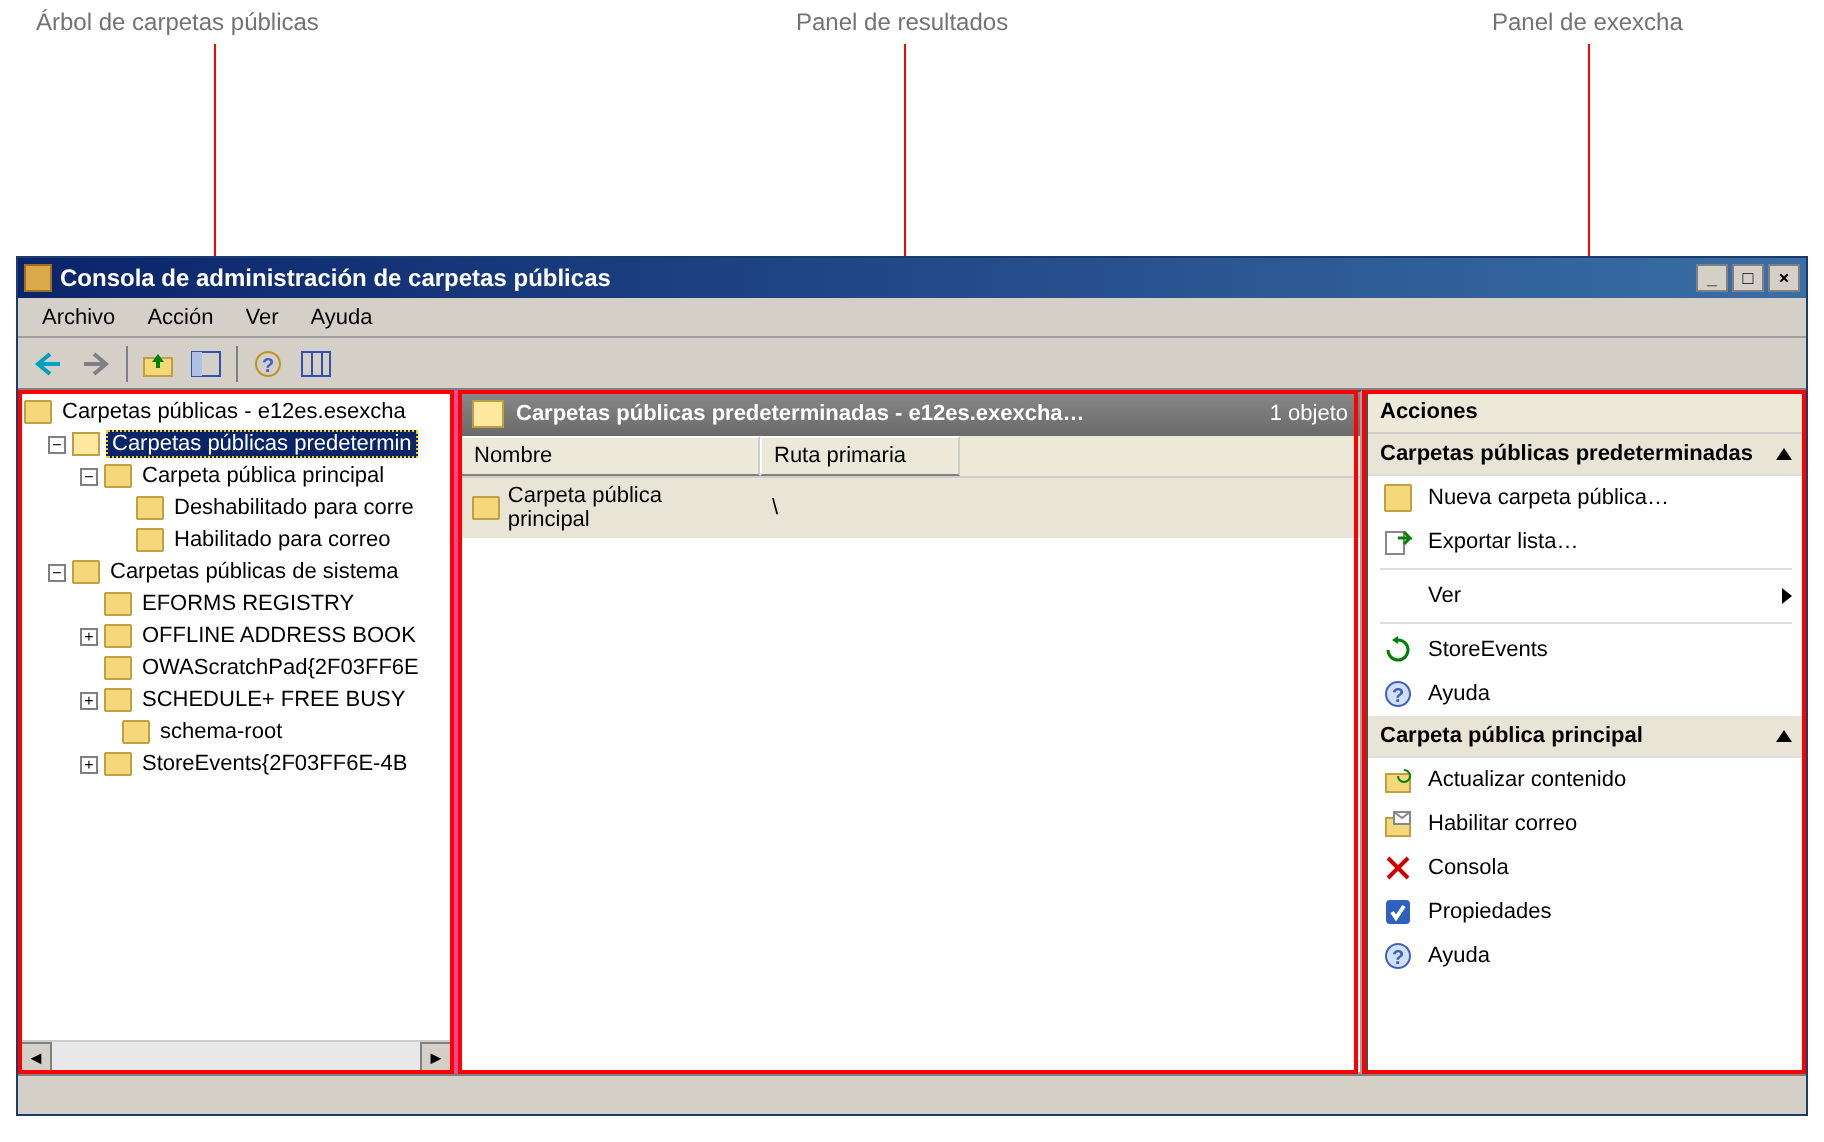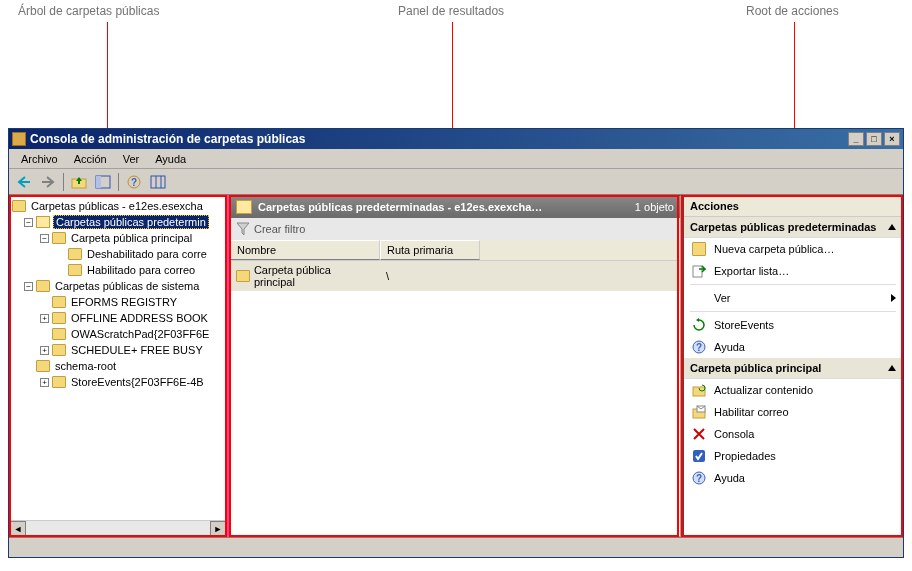--- a/index.html
+++ b/index.html
@@ -247,21 +247,21 @@
 </head>
 <body>
 
 <div class="callouts">
   <div class="callout-label" style="left:18px">Árbol de carpetas públicas</div>
   <div class="callout-line" style="left:107px; height:108px"></div>
 
   <div class="callout-label" style="left:398px">Panel de resultados</div>
   <div class="callout-line" style="left:452px; height:108px"></div>
 
-  <div class="callout-label" style="left:746px">Root de acciones</div>
+  <div class="callout-label" style="left:746px">Panel de exexcha</div>
   <div class="callout-line" style="left:794px; height:108px"></div>
 </div>
 
 <div class="window">
 
   <div class="titlebar">
     <div class="titlebar-left">
       <div class="titlebar-icon"></div>
       <span>Consola de administración de carpetas públicas</span>
     </div>
@@ -361,21 +361,21 @@
         </div>
         <div class="tree-node" style="padding-left:40px">
           <span class="icon folder-icon"></span>
           <span class="label">OWAScratchPad{2F03FF6E</span>
         </div>
         <div class="tree-node" style="padding-left:28px">
           <span class="expander">+</span>
           <span class="icon folder-icon"></span>
           <span class="label">SCHEDULE+ FREE BUSY</span>
         </div>
-        <div class="tree-node" style="padding-left:24px">
+        <div class="tree-node" style="padding-left:49px">
           <span class="icon folder-icon"></span>
           <span class="label">schema-root</span>
         </div>
         <div class="tree-node" style="padding-left:28px">
           <span class="expander">+</span>
           <span class="icon folder-icon"></span>
           <span class="label">StoreEvents{2F03FF6E-4B</span>
         </div>
       </div>
       <div class="hscroll" style="position:absolute;bottom:0;left:0;right:0">
@@ -384,26 +384,20 @@
         <div class="sbtn">►</div>
       </div>
     </div>
 
     <div class="results-panel">
       <div class="results-header">
         <span class="icon folder-icon-open" style="width:16px;height:14px"></span>
         <span class="rh-title">Carpetas públicas predeterminadas - e12es.exexcha…</span>
         <span class="rh-count">1 objeto</span>
       </div>
-      <div class="filter-row">
-        <svg width="14" height="14" viewBox="0 0 14 14">
-            <path d="M1 1 H13 L8 7 V13 L6 11 V7 Z" fill="#d0d0d0" stroke="#888"></path>
-          </svg>
-        <span>Crear filtro</span>
-      </div>
       <div class="col-headers">
         <div class="col-header" style="width:150px">Nombre</div>
         <div class="col-header" style="flex:0 0 100px">Ruta primaria</div>
       </div>
       <div class="result-row selected">
         <div class="result-cell" style="width:150px">
           <span class="icon folder-icon" style="width:14px;height:12px"></span>
           <span>Carpeta pública principal</span>
         </div>
         <div class="result-cell" style="flex:0 0 100px">

